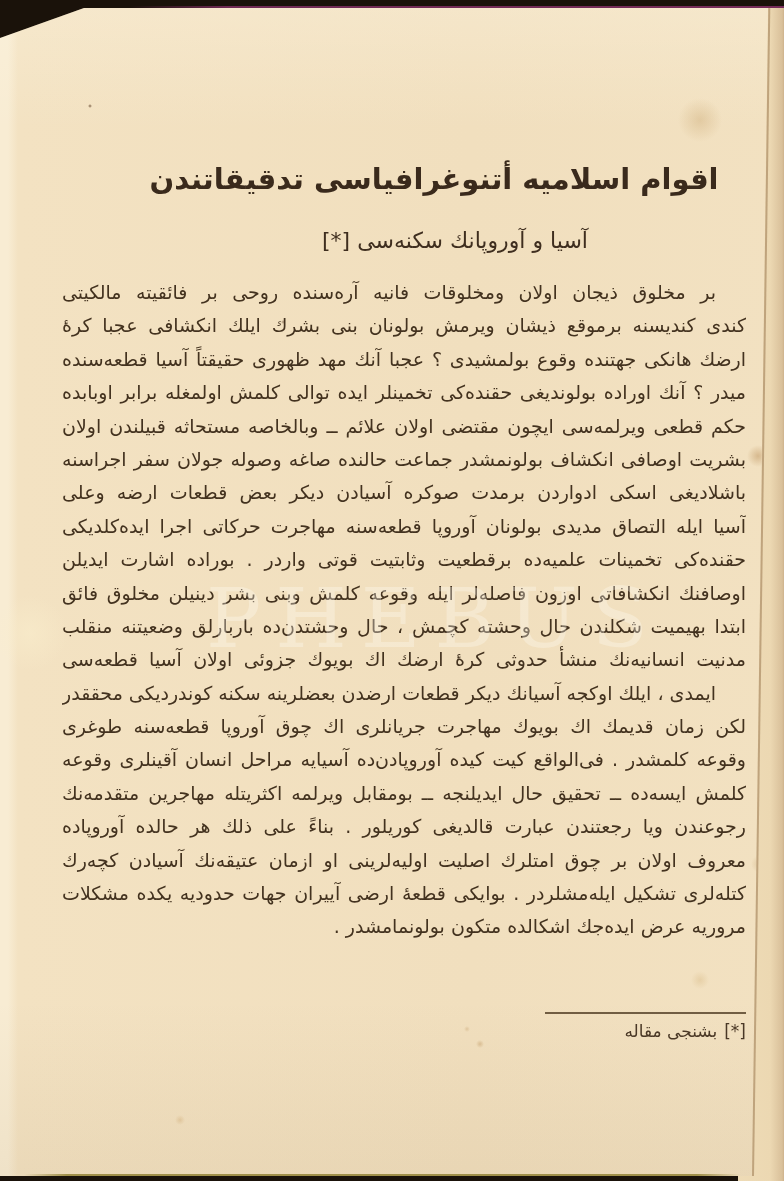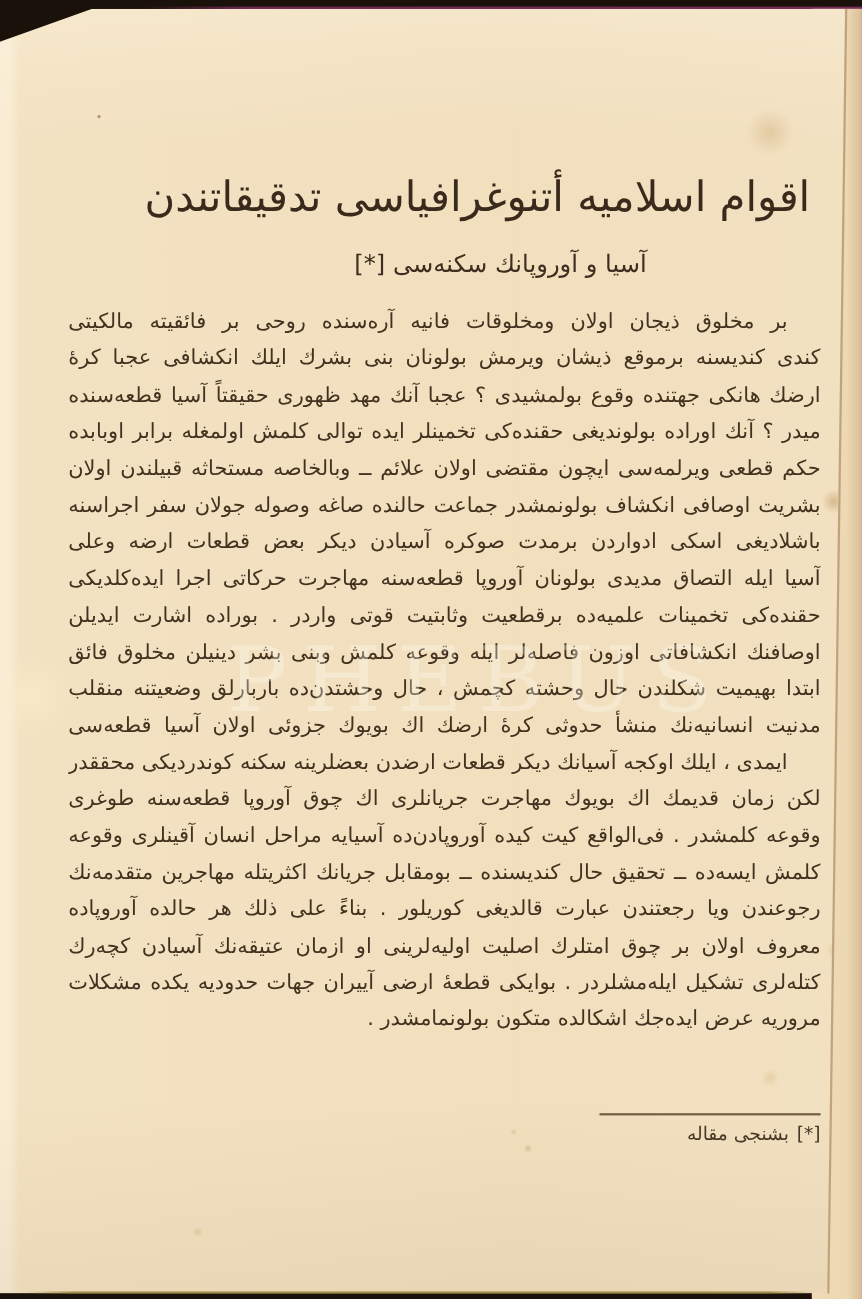--- a/index.html
+++ b/index.html
@@ -55,21 +55,21 @@
   
   .bottom-edge-line {
     position: absolute; left: 24px; top: 1174px; width: 716px; height: 2px;
     background: linear-gradient(90deg, rgba(152,136,62,0) 0, rgba(152,136,62,.9) 6%, rgba(152,136,62,.9) 94%, rgba(152,136,62,0) 100%);
     z-index: 4;
   }
 
   .title {
     position: absolute; left: 92px; top: 151px; width: 684px;
     margin: 0; text-align: center; direction: rtl;
-    font-size: 38px; font-weight: normal; line-height: 40px;
+    font-size: 29px; font-weight: bold; line-height: 40px;
     color: #3a2a1c;
   }
 
   .subtitle {
     position: absolute; left: 113px; top: 217px; width: 684px;
     text-align: center; direction: rtl;
     font-size: 22px; line-height: 32px;
     color: #3f2e1f;
   }
 
@@ -126,21 +126,21 @@
         <div class="line">آسيا ايله التصاق مديدى بولونان آوروپا قطعه‌سنه مهاجرت حركاتى اجرا ايده‌كلديكى</div>
         <div class="line">حقنده‌كى تخمينات علميه‌ده برقطعيت وثابتيت قوتى واردر . بوراده اشارت ايديلن بشريت</div>
         <div class="line">اوصافنك انكشافاتى اوزون فاصله‌لر ايله وقوعه كلمش وبنى بشر دينيلن مخلوق فائق الحس</div>
         <div class="line">ابتدا بهيميت شكلندن حال وحشته كچمش ، حال وحشتدن‌ده باربارلق وضعيتنه منقلب اولمش</div>
         <div class="line endline">مدنيت انسانيه‌نك منشأ حدوثى كرهٔ ارضك اك بويوك جزوئى اولان آسيا قطعه‌سى بولونمشدر .</div>
       </div>
       <div class="para">
         <div class="line first">ايمدى ، ايلك اوكجه آسيانك ديكر قطعات ارضدن بعضلرينه سكنه كوندرديكى محققدر .</div>
         <div class="line">لكن زمان قديمك اك بويوك مهاجرت جريانلرى اك چوق آوروپا قطعه‌سنه طوغرى</div>
         <div class="line">وقوعه كلمشدر . فى‌الواقع كيت كيده آوروپادن‌ده آسيايه مراحل انسان آقينلرى وقوعه</div>
-        <div class="line">كلمش ايسه‌ده ــ تحقيق حال كنديسنده ــ بومقابل جريانك اكثريتله مهاجرين متقدمه‌نك</div>
+        <div class="line">كلمش ايسه‌ده ــ تحقيق حال ايديلنجه ــ بومقابل ويرلمه اكثريتله مهاجرين متقدمه‌نك</div>
         <div class="line">رجوعندن ويا رجعتندن عبارت قالديغى كوريلور . بناءً على ذلك هر حالده آوروپاده</div>
         <div class="line">معروف اولان بر چوق امتلرك اصليت اوليه‌لرينى او ازمان عتيقه‌نك آسيادن كچه‌رك كلمش</div>
         <div class="line">كتله‌لرى تشكيل ايله‌مشلردر . بوايكى قطعهٔ ارضى آييران جهات حدوديه يكده مشكلات</div>
         <div class="line endline">مروريه عرض ايده‌جك اشكالده متكون بولونمامشدر .</div>
       </div>
     </div>
 
   <div class="watermark">PHEBUS</div>
 
   <div class="footnote-rule"></div>

